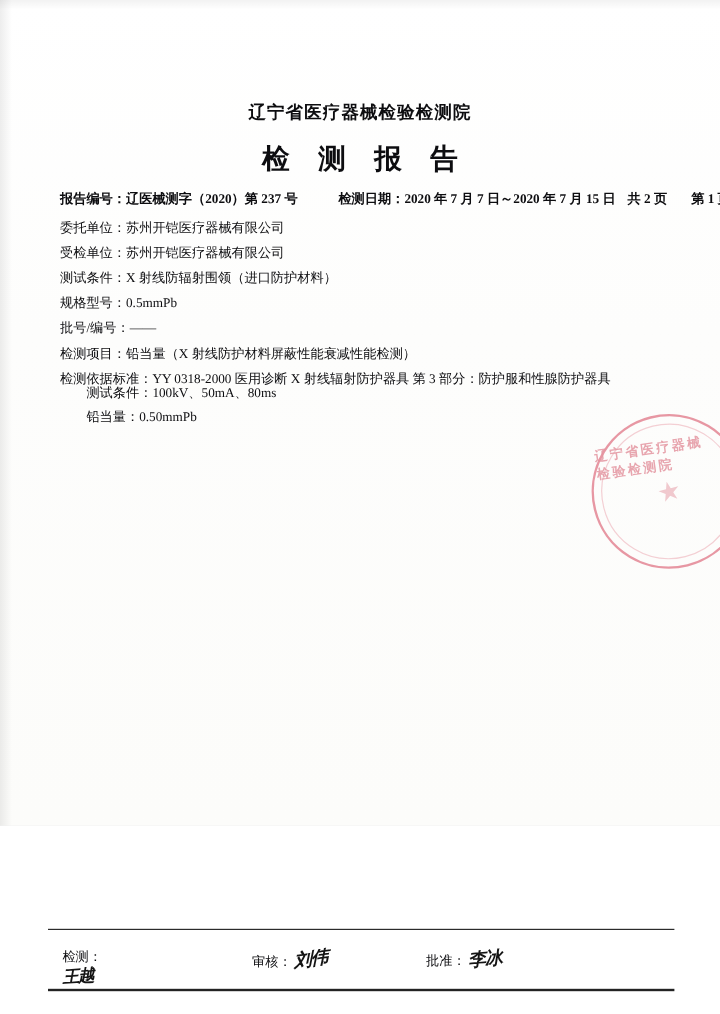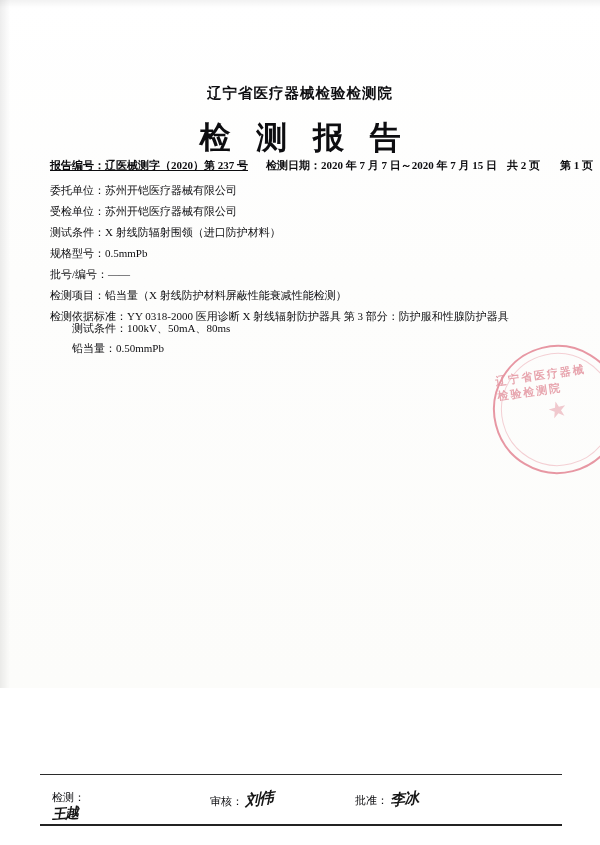--- a/index.html
+++ b/index.html
@@ -37,37 +37,37 @@
     font-size: 14.5px;
     font-weight: bold;
     letter-spacing: 1px;
     font-family: "Liberation Serif", "DejaVu Serif", serif;
   }
   .report-title {
     position: absolute;
     top: 117px;
     left: 0; right: 0;
     text-align: center;
-    font-size: 31px;
+    font-size: 23px;
     font-weight: bold;
     letter-spacing: 9px;
     text-indent: 9px;
   }
   .meta-line {
     position: absolute;
     top: 158px;
     left: 50px;
     right: 44px;
     font-size: 11px;
     font-weight: bold;
     display: flex;
     align-items: baseline;
     white-space: nowrap;
   }
-  .meta-line .seg-no { margin-right: 18px; text-decoration: underline; }
+  .meta-line .seg-no { margin-right: 34px; }
   .meta-line .seg-date { margin-right: 10px; }
   .meta-line .seg-pages { margin-right: 20px; }
   .fields {
     position: absolute;
     top: 180px;
     left: 50px;
     right: 44px;
   }
   .field-row {
     font-size: 11px;

